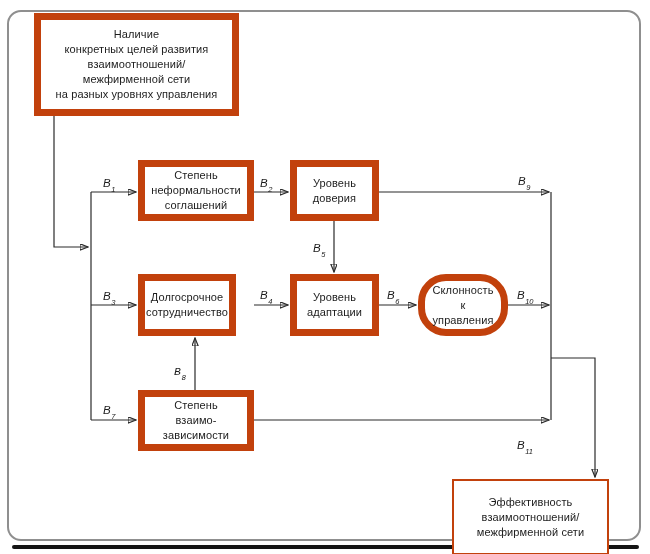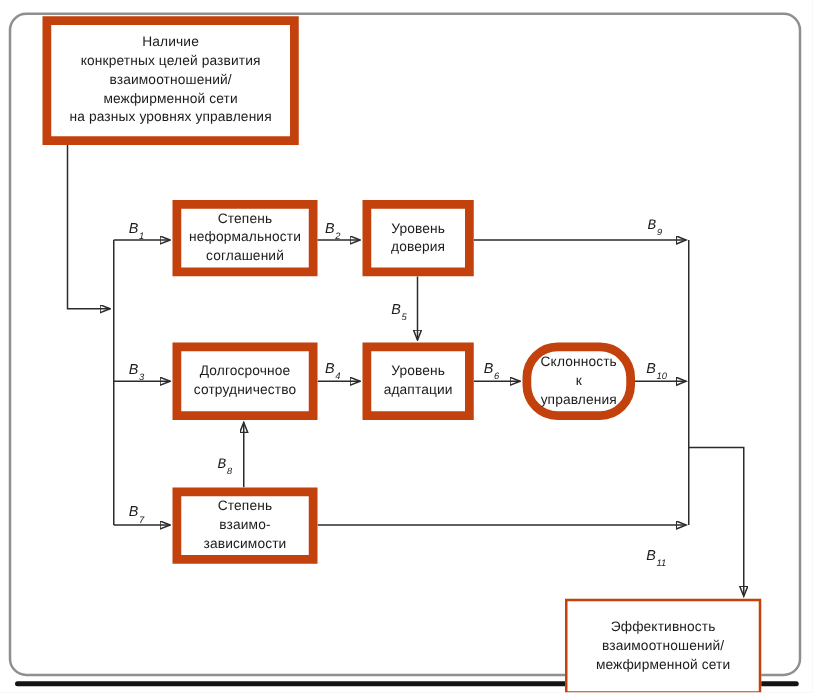--- a/index.html
+++ b/index.html
@@ -75,21 +75,21 @@
     <div>Степень</div>
     <div>неформальности</div>
     <div>соглашений</div>
   </div>
 
   <div class="node" style="left:290px;top:160px;width:89px;height:61px;">
     <div>Уровень</div>
     <div>доверия</div>
   </div>
 
-  <div class="node" style="left:138px;top:274px;width:116px;height:62px;">
+  <div class="node" style="left:138px;top:274px;width:98px;height:62px;">
     <div>Долгосрочное</div>
     <div>сотрудничество</div>
   </div>
 
   <div class="node" style="left:290px;top:274px;width:89px;height:62px;">
     <div>Уровень</div>
     <div>адаптации</div>
   </div>
 
   <div class="node" style="left:418px;top:274px;width:90px;height:62px;border-radius:28px;">
@@ -109,21 +109,21 @@
     <div>взаимоотношений/</div>
     <div>межфирменной сети</div>
   </div>
 
   <span class="el" style="left:103px;top:177px;">
     <span>B</span><sub>1</sub>
   </span>
   <span class="el" style="left:260px;top:177px;text-align:center;">
     <span>B</span><sub>2</sub>
   </span>
-  <span class="el" style="left:518px;top:175px;font-family:Liberation Mono, monospace;">
+  <span class="el" style="left:518px;top:175px;">
     <span>B</span><sub>9</sub>
   </span>
   <span class="el" style="left:313px;top:242px;">
     <span>B</span><sub>5</sub>
   </span>
   <span class="el" style="left:103px;top:290px;">
     <span>B</span><sub>3</sub>
   </span>
   <span class="el" style="left:260px;top:289px;">
     <span>B</span><sub>4</sub>

